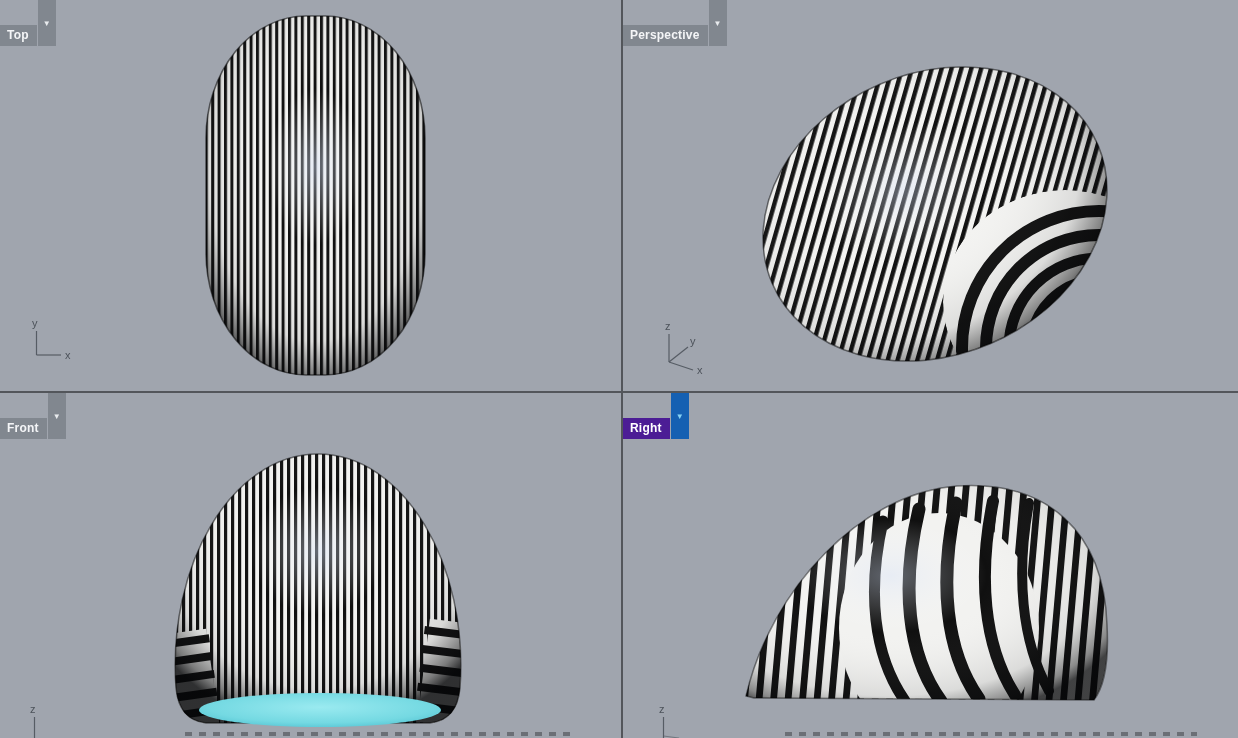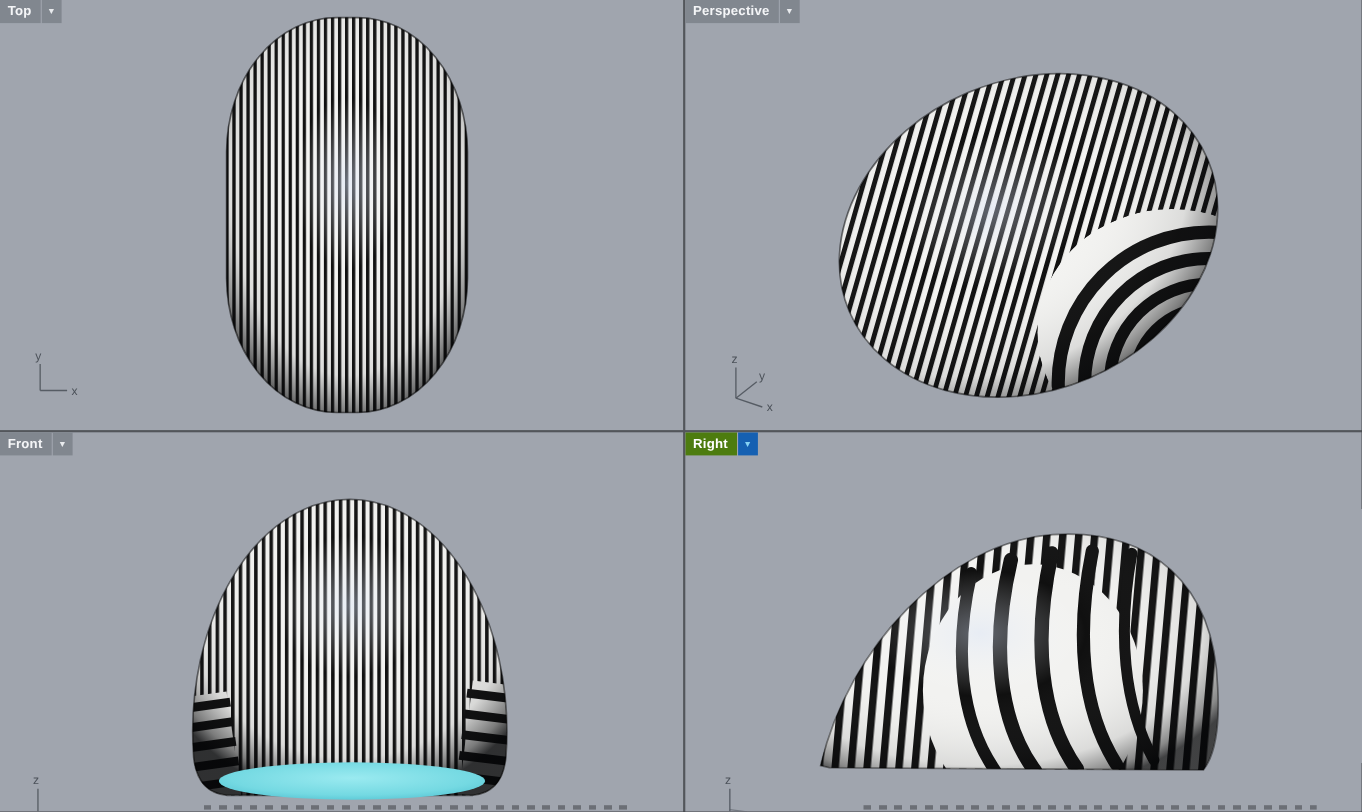--- a/index.html
+++ b/index.html
@@ -11,27 +11,27 @@
   }
   .viewport{position:absolute;background:#a0a5ae;overflow:hidden;}
   #vp-top{left:0;top:0;width:621px;height:391px;}
   #vp-persp{left:623px;top:0;width:615px;height:391px;}
   #vp-front{left:0;top:393px;width:621px;height:345px;}
   #vp-right{left:623px;top:393px;width:615px;height:345px;}
 
   .vp-header{position:absolute;top:0;left:0;display:flex;gap:1px;z-index:6;}
   .vp-label{
     background:#81878f;color:#f4f5f7;font-weight:bold;font-size:12px;
-    padding:3px 8px 4px 7px;letter-spacing:.2px;cursor:pointer;
+    padding:3px 8px 4px 7px;letter-spacing:.2px;cursor:pointer;margin-top:25px;
   }
   .vp-menu{
     background:#81878f;width:18px;display:flex;align-items:center;justify-content:center;
     color:#e9ebee;font-size:8px;cursor:pointer;
   }
-  .viewport.active .vp-label{background:#4d7c0f;color:#ffffff;}
+  .viewport.active .vp-label{background:#4c1d95;color:#ffffff;}
   .viewport.active .vp-menu{background:#1560b2;color:#86d2f4;}
 
   .scene{position:absolute;left:0;top:0;}
   .axis{position:absolute;z-index:4;}
   .axis text{fill:#4c525a;font-family:"Liberation Sans",sans-serif;font-size:11px;}
   .axis line{stroke:#565c64;stroke-width:1.2;}
 
   .ground-dashes{
     position:absolute;height:4px;z-index:3;opacity:.45;
     background:repeating-linear-gradient(90deg,#2b2d31 0 7px,transparent 7px 14px);

